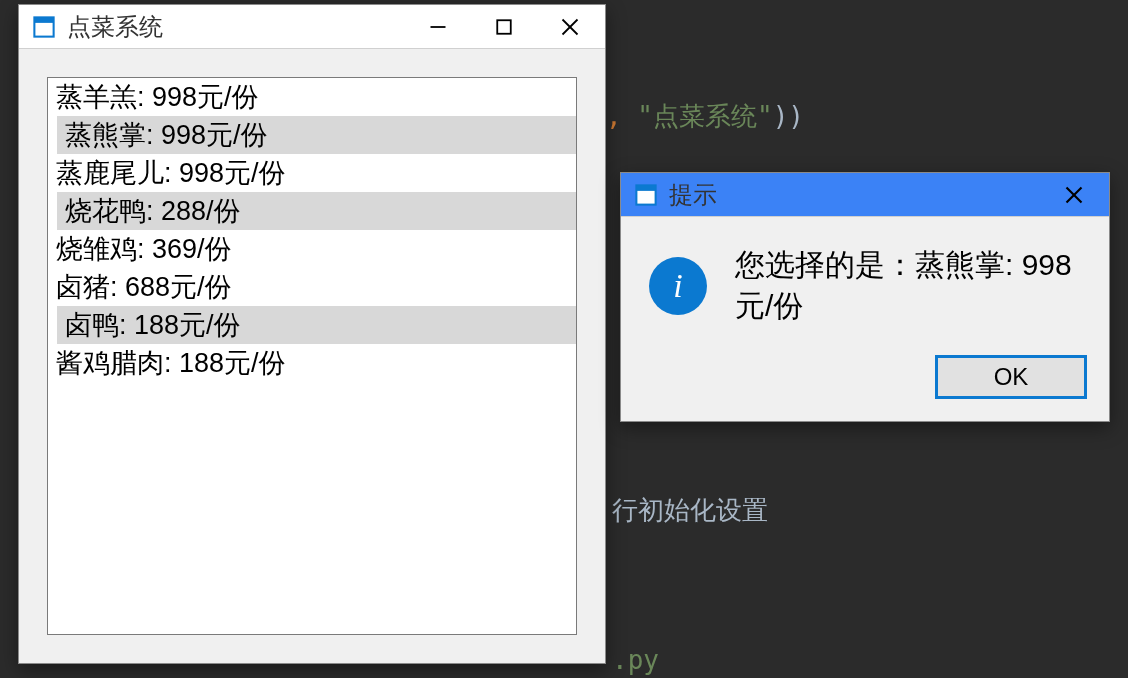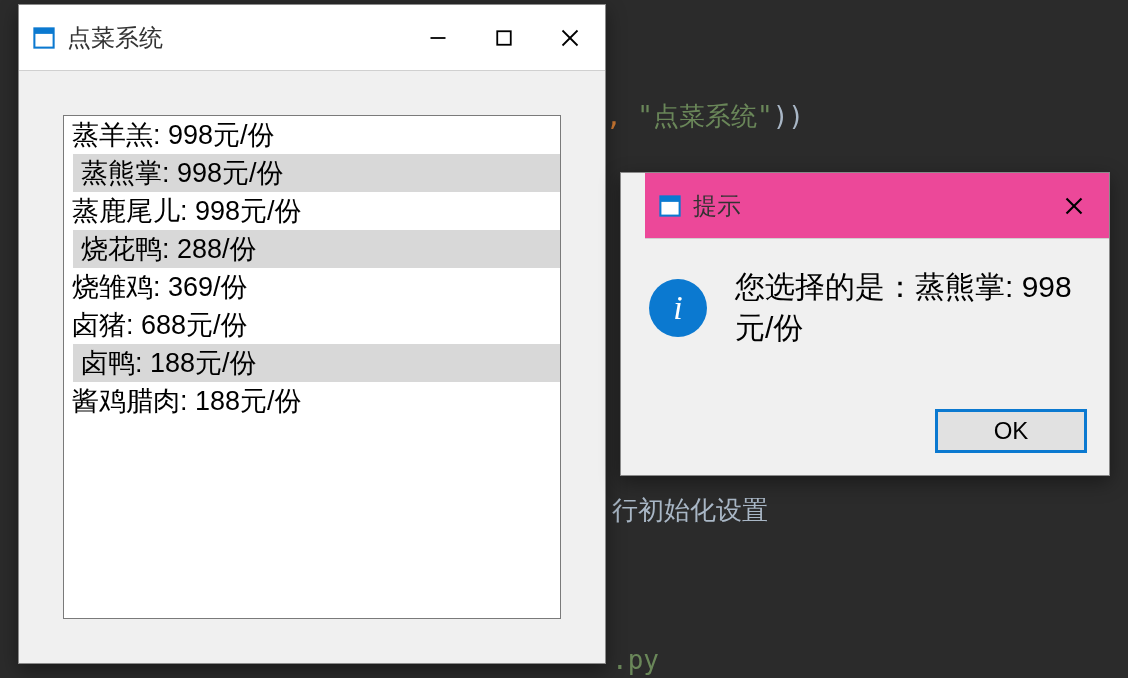--- a/index.html
+++ b/index.html
@@ -32,21 +32,21 @@
     top: 4px;
     width: 588px;
     height: 660px;
     background: #f0f0f0;
     border: 1px solid #8a8a8a;
     box-shadow: 0 6px 18px rgba(0,0,0,0.4);
     display: flex;
     flex-direction: column;
   }
   .titlebar {
-    height: 66px;
+    height: 44px;
     background: #ffffff;
     display: flex;
     align-items: center;
     padding: 0 2px 0 14px;
     border-bottom: 1px solid #d0d0d0;
   }
   .titlebar .app-icon {
     width: 22px; height: 22px;
     margin-right: 12px;
     display: inline-flex;
@@ -61,21 +61,21 @@
   .winbtn {
     width: 66px; height: 50px;
     display: inline-flex;
     align-items: center; justify-content: center;
     color: #222;
   }
   .winbtn svg { width: 18px; height: 18px; }
 
   .win-body {
     flex: 1;
-    padding: 44px;
+    padding: 28px;
     background: #f0f0f0;
     border-radius: 28px;
   }
   .listbox {
     width: 100%;
     height: 100%;
     background: #ffffff;
     border: 1px solid #7a7a7a;
     overflow: hidden;
   }
@@ -94,21 +94,21 @@
     position: absolute;
     left: 620px;
     top: 172px;
     width: 490px;
     background: #f0f0f0;
     border: 1px solid #8a8a8a;
     box-shadow: 0 6px 18px rgba(0,0,0,0.4);
     display: flex;
     flex-direction: column;
   }
-  .dialog .titlebar { background: #ec4899; margin-left: 24px; }
+  .dialog .titlebar { background: #3b82f6; }
   .dialog-body {
     display: flex;
     align-items: center;
     padding: 28px 28px 18px 28px;
     gap: 28px;
   }
   .info-icon {
     width: 58px; height: 58px;
     border-radius: 50%;
     background: #0b79d0;
@@ -136,21 +136,20 @@
   .ok-btn {
     min-width: 152px;
     height: 44px;
     background: #e1e1e1;
     border: 3px solid #0b79d0;
     font-size: 24px;
     color: #000;
     display: inline-flex;
     align-items: center; justify-content: center;
     cursor: pointer;
-    margin-top: 32px;
   }
 </style>
 </head>
 <body>
 
 <div class="code-bg">
   <div class="line" style="left:606px; top:96px;">
     <span class="punc">, </span><span class="str">"点菜系统"</span><span>))</span>
   </div>
   <div class="line" style="left:612px; top:448px;margin-top:42px;">行初始化设置</div>

